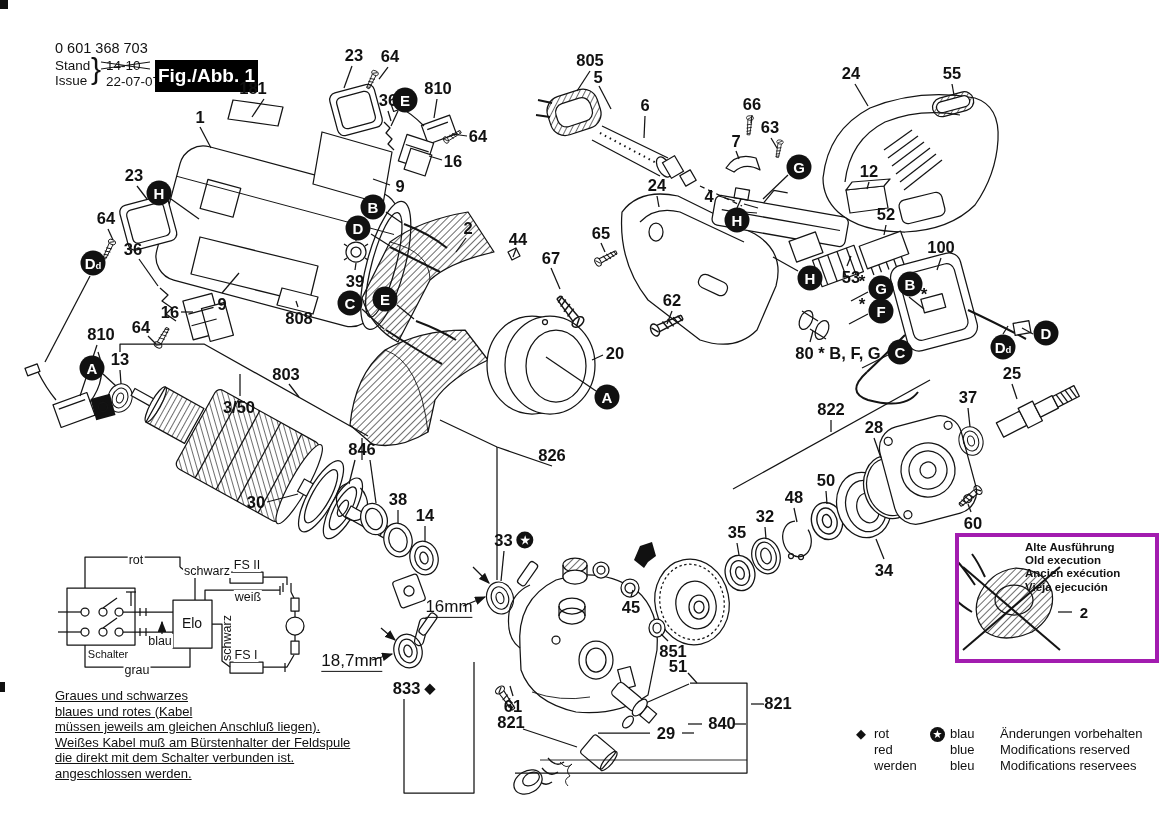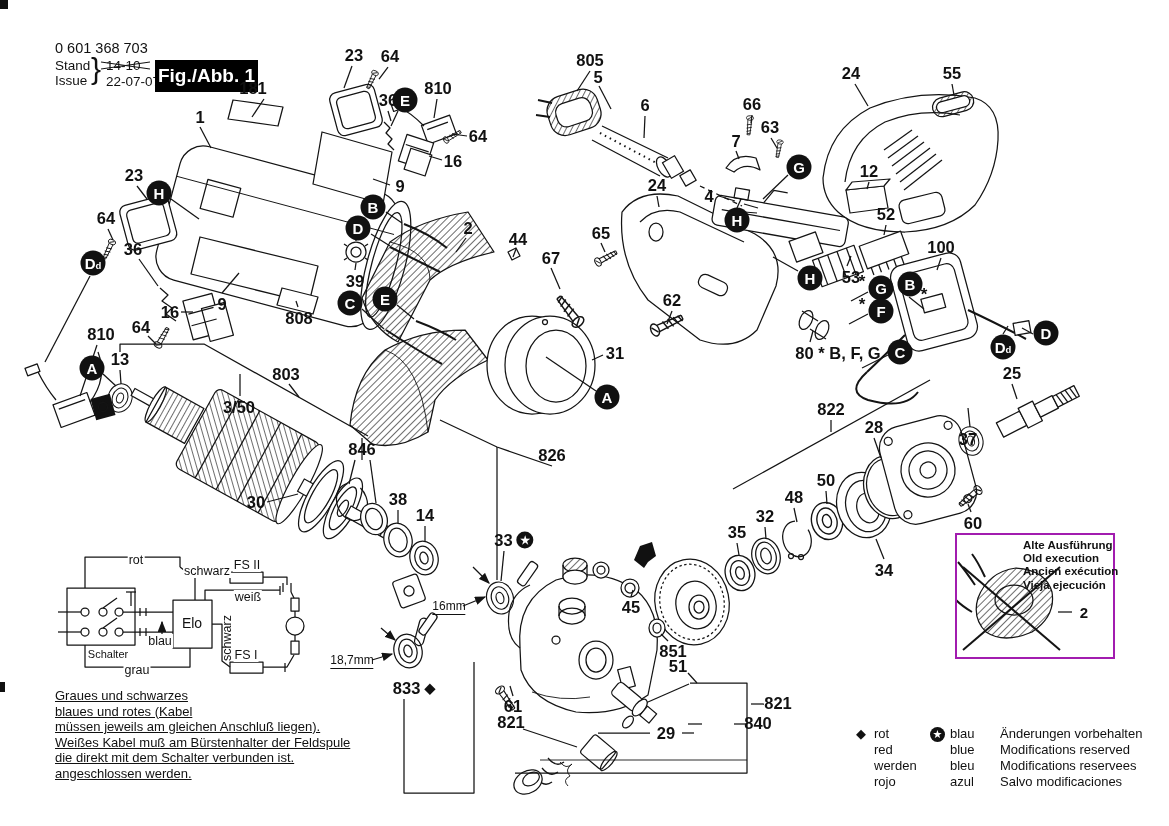--- a/index.html
+++ b/index.html
@@ -18,35 +18,35 @@
   .plbl{position:absolute;transform:translate(-50%,-50%);font-weight:bold;font-size:16.5px;
         white-space:nowrap;line-height:1;display:flex;align-items:center;gap:4px;}
   .callout{position:absolute;width:25px;height:25px;border-radius:50%;background:#111;color:#fff;
         font-weight:bold;font-size:15px;display:flex;align-items:center;justify-content:center;
         transform:translate(-50%,-50%);line-height:1;}
   .callout .sub{font-size:9.5px;margin-top:5px;}
   .astk{position:absolute;font-weight:bold;font-size:17px;transform:translate(-50%,-50%);}
   .cstar{display:inline-flex;width:17px;height:17px;border-radius:50%;background:#111;color:#fff;
         font-size:11px;align-items:center;justify-content:center;line-height:1;}
   .dia{font-size:14px;line-height:1;}
-  .dim{position:absolute;font-size:12px;transform:translate(-50%,-50%);border-bottom:1.2px solid #111;
+  .dim{position:absolute;font-size:17px;transform:translate(-50%,-50%);border-bottom:1.2px solid #111;
         white-space:nowrap;line-height:1.25;}
   .hdr-num{position:absolute;left:55px;top:40px;font-size:14.5px;}
   .hdr-word{position:absolute;font-size:13.5px;}
   .hdr-brace{position:absolute;left:91px;top:52px;font-size:30px;font-weight:300;}
   .figbox{position:absolute;left:155px;top:60px;width:103px;height:32px;background:#000;color:#fff;
         font-weight:bold;font-size:19px;display:flex;align-items:center;justify-content:center;}
   .notes{position:absolute;left:55px;top:688px;font-size:13px;line-height:15.6px;text-decoration:underline;}
   .legend{position:absolute;left:856px;top:726px;font-size:13px;line-height:16px;}
   .legend .row{display:flex;}
   .legend .s1{width:18px;}
   .legend .t1{width:56px;}
   .legend .s2{width:20px;}
   .legend .t2{width:50px;}
-  .oldbox{position:absolute;left:955px;top:533px;width:156px;height:122px;border:2px solid #a21caf;}
+  .oldbox{position:absolute;left:955px;top:533px;width:156px;height:122px;border:4px solid #a21caf;padding-left:40px;}
   .oldbox .obtxt{position:absolute;left:66px;top:4px;font-size:11.5px;font-weight:bold;line-height:13.2px;white-space:nowrap;}
   .obpart{position:absolute;font-weight:bold;font-size:15px;transform:translate(-50%,-50%);}
   .schlbl{position:absolute;font-size:12.5px;transform:translate(-50%,-50%);white-space:nowrap;background:#fff;padding:0 1px;}
   .schlbl.vert{transform:translate(-50%,-50%) rotate(-90deg);background:none;}
 </style>
 </head>
 <body>
 
 <div class="stage">
 
@@ -607,27 +607,20 @@
         <div class="t2">blue</div>
         <div class="">Modifications reserved</div>
       </div>
       <div class="row">
         <div class="s1"></div>
         <div class="t1">werden</div>
         <div class="s2"></div>
         <div class="t2">bleu</div>
         <div class="">Modifications reservees</div>
       </div>
-      <div class="row">
-        <div class="s1"></div>
-        <div class="t1">rojo</div>
-        <div class="s2"></div>
-        <div class="t2">azul</div>
-        <div class="">Salvo modificaciones</div>
-      </div>
     </div>
 
   <div class="oldbox">
     <div class="obtxt" id="oldtxt">
         <div class="">Alte Ausführung</div>
         <div class="">Old execution</div>
         <div class="">Ancien exécution</div>
         <div class="">Vieja ejecución</div>
       </div>
   </div>
@@ -704,21 +697,21 @@
     <div class="plbl" style="left: 518px; top: 239px;">
       <span>44</span>
     </div>
     <div class="plbl" style="left: 551px; top: 258px;">
       <span>67</span>
     </div>
     <div class="plbl" style="left: 601px; top: 233px;">
       <span>65</span>
     </div>
     <div class="plbl" style="left: 615px; top: 353px;">
-      <span>31</span>
+      <span>20</span>
     </div>
     <div class="plbl" style="left: 590px; top: 60px;">
       <span>805</span>
     </div>
     <div class="plbl" style="left: 598px; top: 77px;">
       <span>5</span>
     </div>
     <div class="plbl" style="left: 645px; top: 105px;">
       <span>6</span>
     </div>
@@ -757,21 +750,21 @@
     </div>
     <div class="plbl" style="left: 941px; top: 247px;">
       <span>100</span>
     </div>
     <div class="plbl" style="left: 838px; top: 353px;">
       <span>80 * B, F, G</span>
     </div>
     <div class="plbl" style="left: 1012px; top: 373px;">
       <span>25</span>
     </div>
-    <div class="plbl" style="left: 968px; top: 397px; margin-top: 42px;">
+    <div class="plbl" style="left: 968px; top: 397px;">
       <span>37</span>
     </div>
     <div class="plbl" style="left: 973px; top: 523px;">
       <span>60</span>
     </div>
     <div class="plbl" style="left: 831px; top: 409px;">
       <span>822</span>
     </div>
     <div class="plbl" style="left: 874px; top: 427px;">
       <span>28</span>
@@ -834,21 +827,21 @@
     </div>
     <div class="plbl" style="left: 513px; top: 706px;">
       <span>61</span>
     </div>
     <div class="plbl" style="left: 511px; top: 722px;">
       <span>821</span>
     </div>
     <div class="plbl" style="left: 778px; top: 703px;">
       <span>821</span>
     </div>
-    <div class="plbl" style="left: 758px; top: 723px;">
+    <div class="plbl" style="left: 722px; top: 723px;">
       <span>840</span>
     </div>
     <div class="plbl" style="left: 666px; top: 733px;">
       <span>29</span>
     </div>
     <div class="callout" style="left: 159px; top: 193px;">
       <span>H</span>
     </div>
     <div class="callout" style="left: 93px; top: 263px;">
       <span>D</span>

